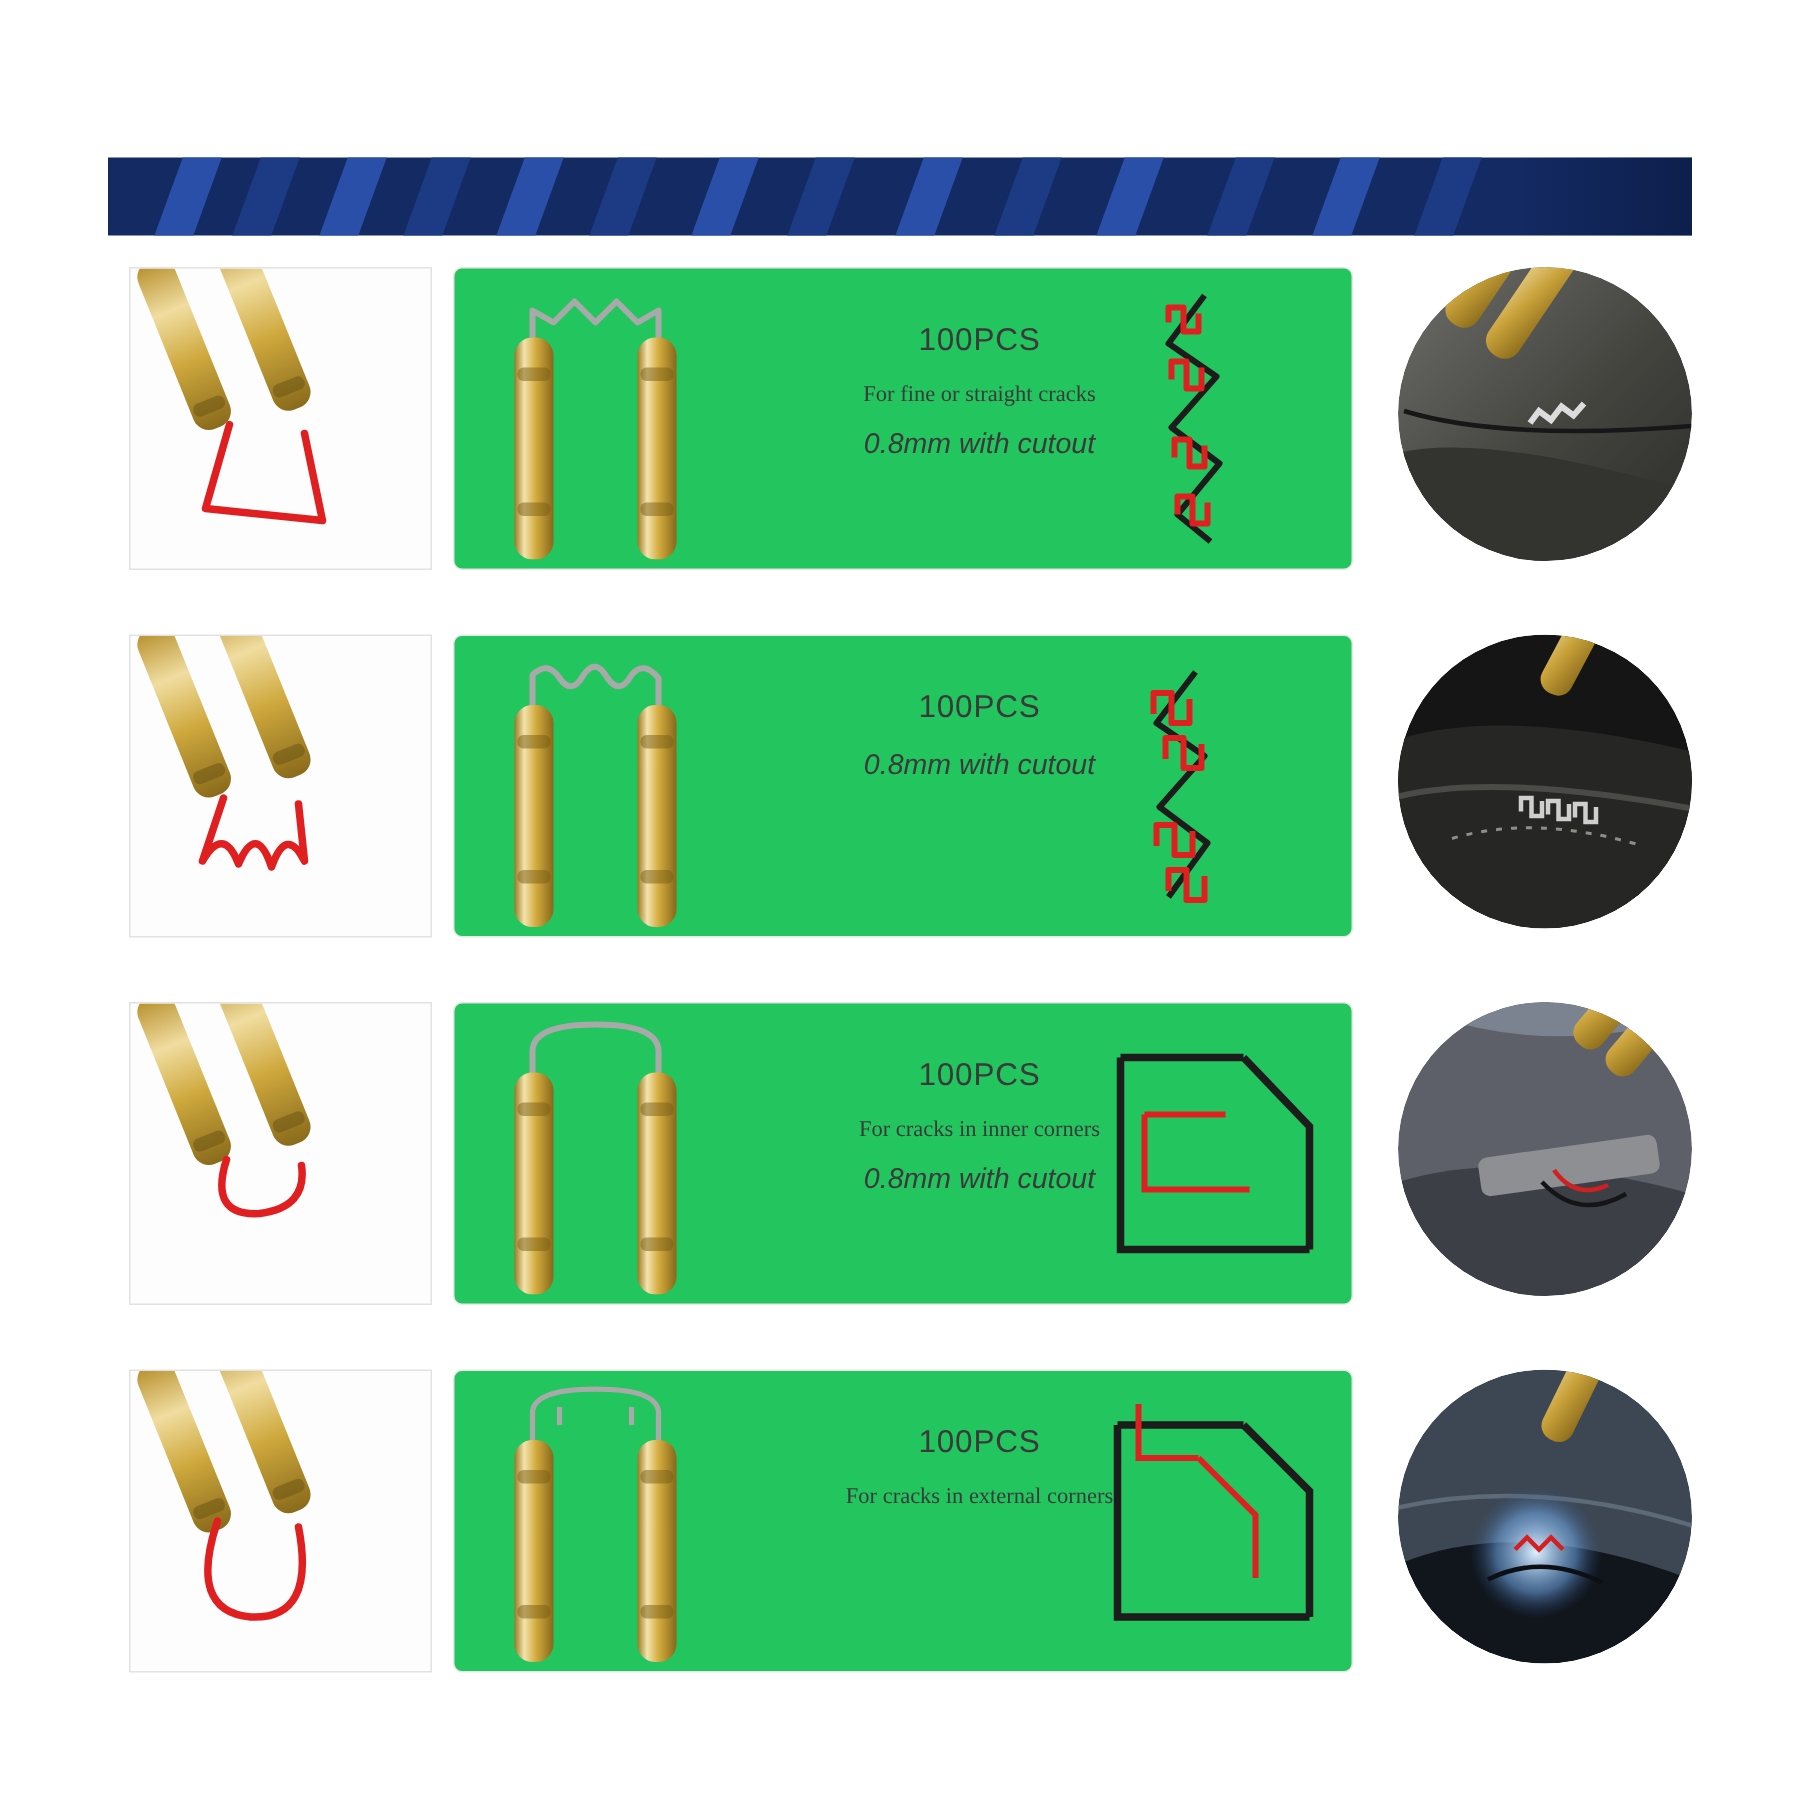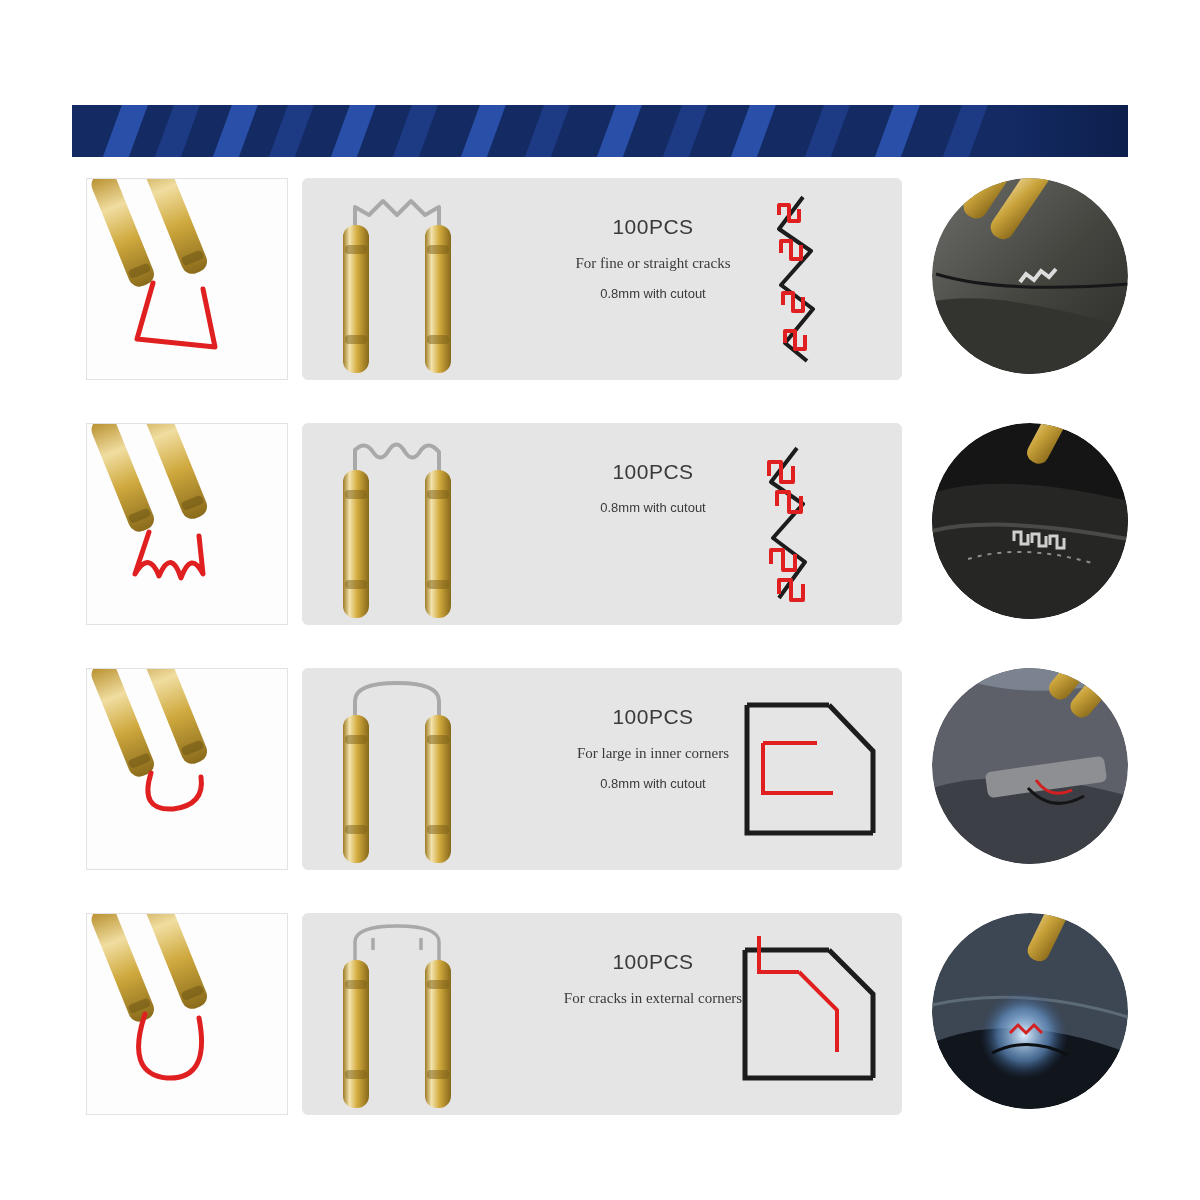--- a/index.html
+++ b/index.html
@@ -73,21 +73,21 @@
     overflow: hidden;
   }
 
   
   .card {
     position: absolute;
     left: 302px;
     top: 8px;
     width: 598px;
     height: 200px;
-    background: #e5e5e5;
+    background: #22c55e;
     border: 1px solid #e6e6e6;
     border-radius: 6px;
     overflow: hidden;
   }
   .card-inner {
     position: relative;
     width: 100%;
     height: 100%;
   }
 
@@ -105,21 +105,22 @@
     letter-spacing: .5px;
     margin-bottom: 16px;
   }
   .card-text .desc {
     font-size: 15px;
     margin-bottom: 14px;
     white-space: nowrap;
     font-family: Liberation Serif, serif;
   }
   .card-text .spec {
-    font-size: 13px;
+    font-size: 19px;
+    font-style: italic;
   }
 
   
   .photo {
     position: absolute;
     left: 932px;
     top: 8px;
     width: 196px;
     height: 196px;
     border-radius: 50%;
@@ -368,21 +369,21 @@
               <rect x="108" y="40" width="26" height="148" rx="12" fill="url(#brc1)"></rect>
               <rect x="28" y="60" width="22" height="9" rx="4" fill="#7a5d16" opacity=".5"></rect>
               <rect x="110" y="60" width="22" height="9" rx="4" fill="#7a5d16" opacity=".5"></rect>
               <rect x="28" y="150" width="22" height="9" rx="4" fill="#7a5d16" opacity=".5"></rect>
               <rect x="110" y="150" width="22" height="9" rx="4" fill="#7a5d16" opacity=".5"></rect>
             </svg>
           </div>
 
           <div class="card-text">
             <div class="qty">100PCS</div>
-            <div class="desc">For large in inner corners</div>
+            <div class="desc">For cracks in inner corners</div>
             <div class="spec">0.8mm with cutout</div>
           </div>
 
           <div class="diagram">
             <svg width="150" height="172" viewBox="0 0 150 172">
               <path d="M14 22 L14 150 L140 150" fill="none" stroke="#1c1c1c" stroke-width="5"></path>
               <path d="M14 22 L96 22" fill="none" stroke="#1c1c1c" stroke-width="5"></path>
               <path d="M96 22 L140 68 L140 150" fill="none" stroke="#1c1c1c" stroke-width="5"></path>
               <path d="M30 60 L30 110 L100 110" fill="none" stroke="#e02020" stroke-width="4"></path>
               <path d="M30 60 L84 60" fill="none" stroke="#e02020" stroke-width="4"></path>

